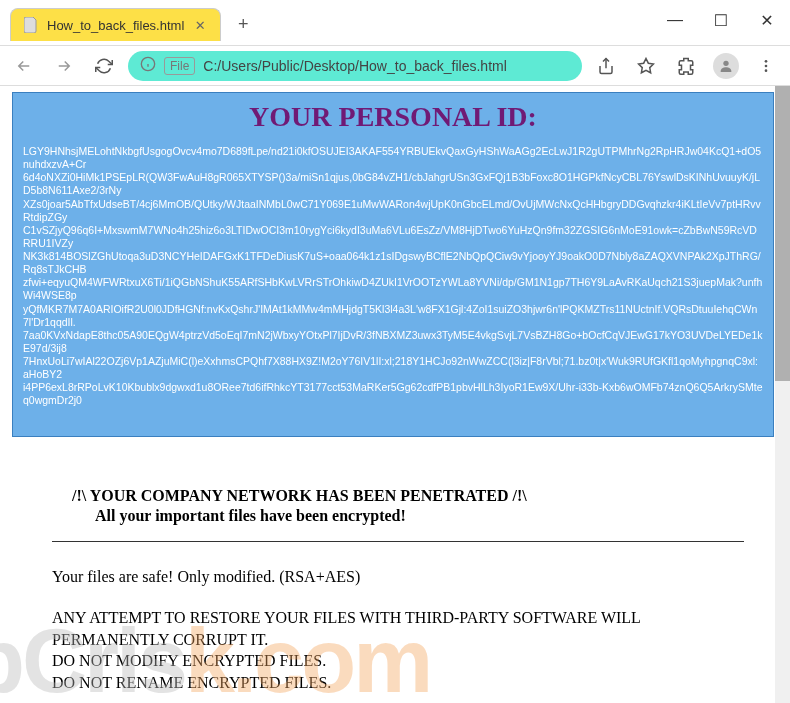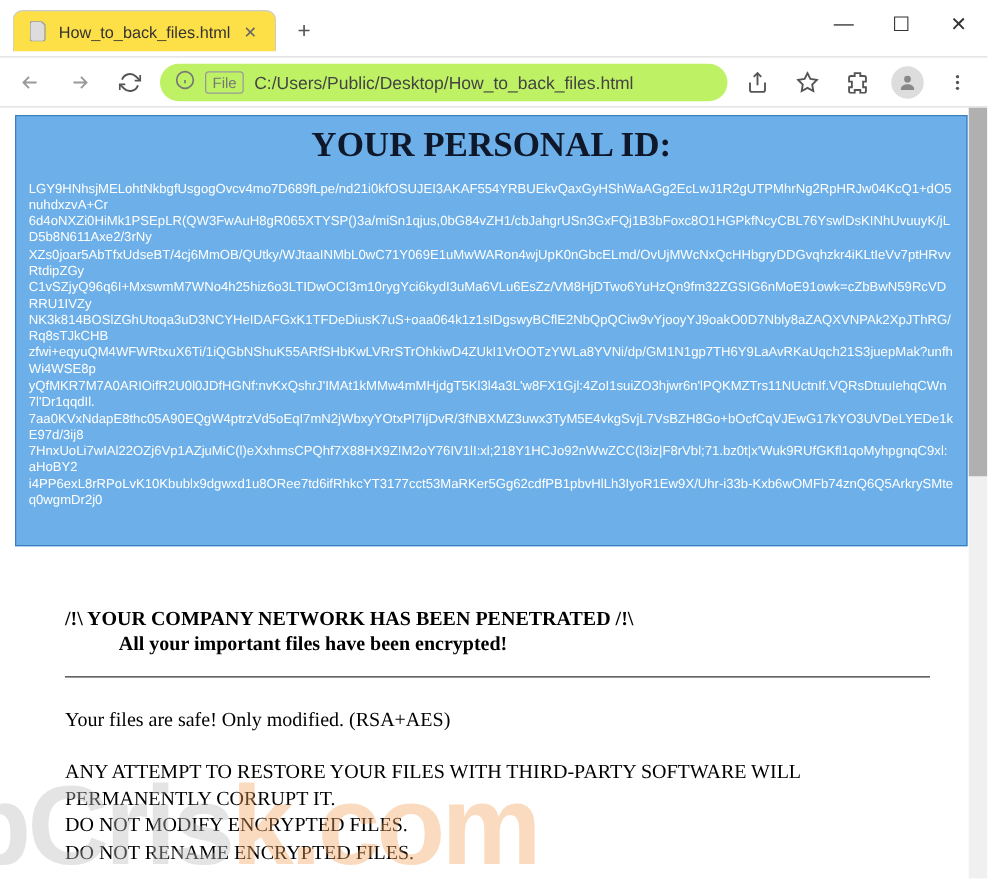--- a/index.html
+++ b/index.html
@@ -12,38 +12,38 @@
     .tab .tab-title { flex: 1; white-space: nowrap; overflow: hidden; text-overflow: ellipsis; }
     .tab .close { width: 16px; height: 16px; display: flex; align-items: center; justify-content: center; cursor: pointer; color: #666; }
     .newtab { width: 28px; height: 28px; margin-top: 10px; margin-left: 8px; display: flex; align-items: center; justify-content: center; cursor: pointer; color: #555; font-size: 18px; }
     .win-controls { margin-left: auto; display: flex; align-items: center; height: 40px; }
     .win-btn { width: 46px; height: 40px; display: flex; align-items: center; justify-content: center; cursor: pointer; color: #333; }
     
     
     .toolbar { height: 40px; display: flex; align-items: center; padding: 0 8px; gap: 8px; border-bottom: 1px solid #ddd; }
     .nav-btn { width: 32px; height: 32px; display: flex; align-items: center; justify-content: center; color: #999; border-radius: 50%; }
     .nav-btn.enabled { color: #555; cursor: pointer; }
-    .address { flex: 1; height: 30px; border-radius: 15px; background: #bef264; display: flex; align-items: center; padding: 0 12px; gap: 8px; font-size: 14px; color: #555; }
+    .address { flex: 1; height: 30px; border-radius: 15px; background: #5eead4; display: flex; align-items: center; padding: 0 12px; gap: 8px; font-size: 14px; color: #555; }
     .address .file-label { border: 1px solid #999; border-radius: 3px; padding: 1px 5px; font-size: 12px; color: #777; }
     .address .url { flex: 1; color: #444; }
     .tool-icon { width: 32px; height: 32px; display: flex; align-items: center; justify-content: center; color: #555; cursor: pointer; }
     .avatar-circle { width: 26px; height: 26px; border-radius: 50%; background: #ddd; display: flex; align-items: center; justify-content: center; }
     
     
     .content-wrapper { position: relative; height: calc(703px - 86px); overflow: hidden; }
     .scrolltrack { position: absolute; right: 0; top: 0; width: 15px; height: 100%; background: #f0f0f0; }
     .scrollthumb { position: absolute; right: 0; top: 0; width: 15px; height: 295px; background: #b0b0b0; }
     .content { padding: 6px 16px 0 12px; font-family: "Times New Roman", serif; }
     
     .blue-box { background: #6db0e9; border: 1px solid #3a7fbf; padding: 8px 10px 28px 10px; }
-    .personal-id-title { color: #0f172a; font-weight: bold; font-size: 28px; text-align: center; font-family: "Times New Roman", serif; }
+    .personal-id-title { color: #701a75; font-weight: bold; font-size: 28px; text-align: center; font-family: "Times New Roman", serif; }
     .idblock { color: #fff; font-size: 10.5px; line-height: 1.25; word-break: break-all; margin-top: 12px; font-family: Arial, sans-serif; }
     
     .body-text { padding: 50px 30px 0 40px; }
-    .line1 { font-weight: bold; font-size: 16px; }
+    .line1 { font-weight: bold; font-size: 16px; margin-left: 20px; }
     .line2 { font-weight: bold; font-size: 16px; margin-top: 2px; margin-left: 43px; }
     .hr { border: none; border-top: 1px solid #333; margin: 16px 0 24px 0; }
     .para { font-size: 16px; margin-bottom: 20px; line-height: 1.35; }
     
     .watermark { position: absolute; left: -30px; bottom: -10px; font-family: Arial, sans-serif; font-weight: 900; font-size: 90px; letter-spacing: -3px; pointer-events: none; opacity: 0.4; }
     .watermark .wm-dark { color: #bbb; }
     .watermark .wm-orange { color: #f5a65f; }
   </style>
 </head>
 <body>

